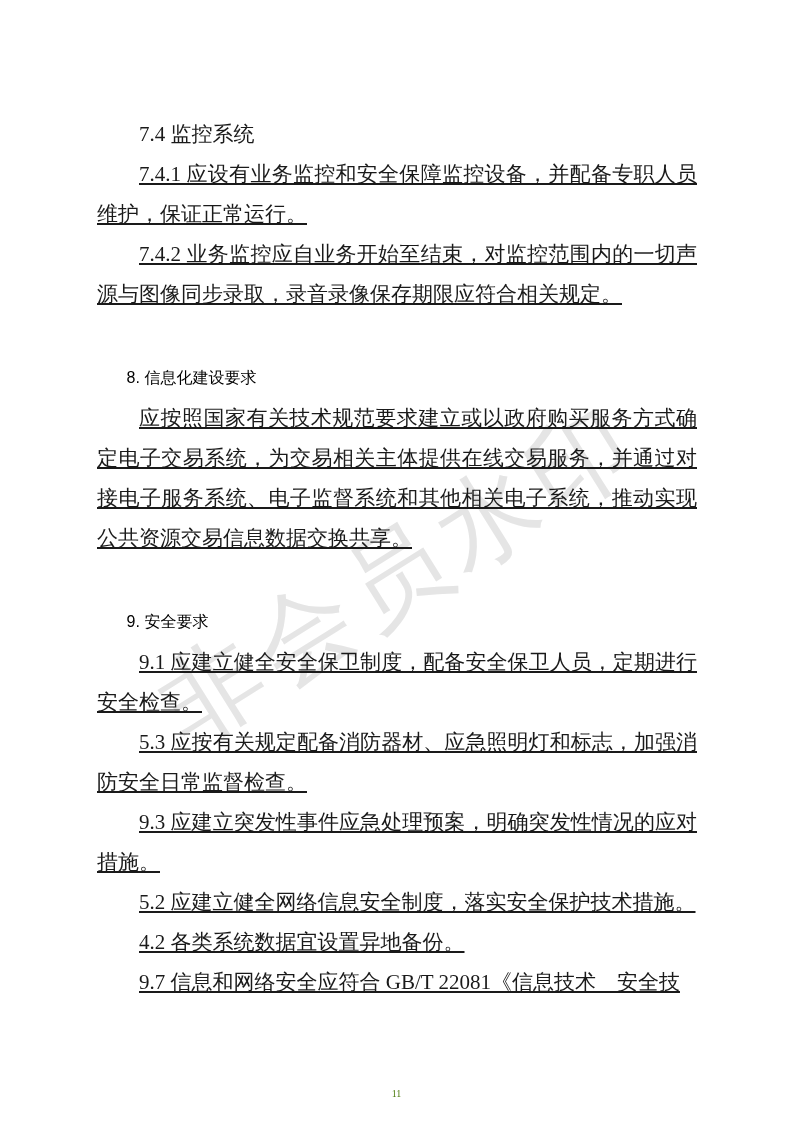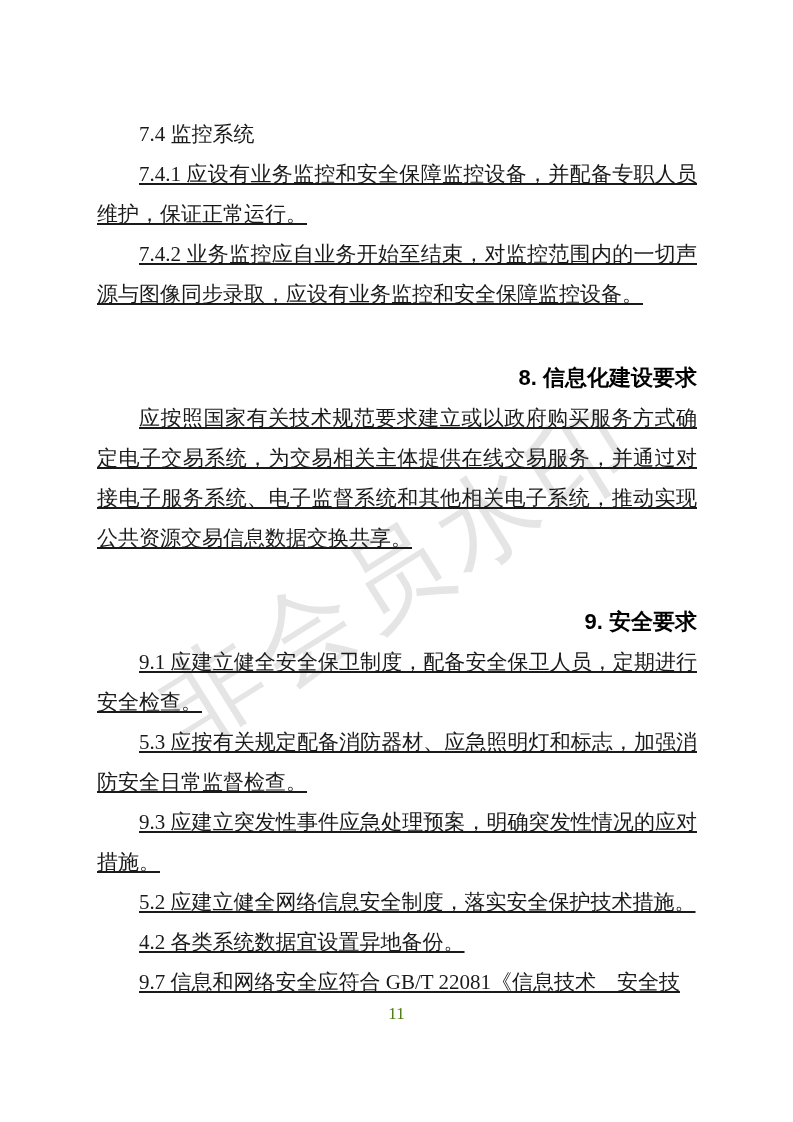--- a/index.html
+++ b/index.html
@@ -47,53 +47,53 @@
   }
   .h-sub {
     margin: 0;
     font-size: 21px;
     font-weight: normal;
     text-indent: 2em;
     line-height: 40px;
   }
   .h-section {
     margin: 44px 0 0 0;
-    font-size: 22px;
-    font-weight: 700;
+    font-size: 16px;
+    font-weight: 400;
     text-indent: 1.85em;
     line-height: 40px;
     color: #000000;
     font-family: "Liberation Sans", "DejaVu Sans", sans-serif;
-    text-align: right;
+    text-align: left;
   }
   .footer {
     position: absolute;
     left: 0;
     right: 0;
-    top: 1004px;
+    top: 1084px;
     text-align: center;
-    font-size: 17px;
+    font-size: 10px;
     line-height: 20px;
     color: #4d7c0f;
     z-index: 1;
   }
 </style>
 </head>
 <body>
 
 <div class="page">
 
   <div class="watermark">非会员水印</div>
 
   <div class="content">
     <h3 class="h-sub">7.4 监控系统</h3>
 
     <p>7.4.1 应设有业务监控和安全保障监控设备，并配备专职人员维护，保证正常运行。</p>
 
-    <p>7.4.2 业务监控应自业务开始至结束，对监控范围内的一切声源与图像同步录取，应设有业务监控和安全保障监控设备。</p>
+    <p>7.4.2 业务监控应自业务开始至结束，对监控范围内的一切声源与图像同步录取，录音录像保存期限应符合相关规定。</p>
 
     <h2 class="h-section">8. 信息化建设要求</h2>
 
     <p>应按照国家有关技术规范要求建立或以政府购买服务方式确定电子交易系统，为交易相关主体提供在线交易服务，并通过对接电子服务系统、电子监督系统和其他相关电子系统，推动实现公共资源交易信息数据交换共享。</p>
 
     <h2 class="h-section">9. 安全要求</h2>
 
     <p>9.1 应建立健全安全保卫制度，配备安全保卫人员，定期进行安全检查。</p>
 
     <p>5.3 应按有关规定配备消防器材、应急照明灯和标志，加强消防安全日常监督检查。</p>

